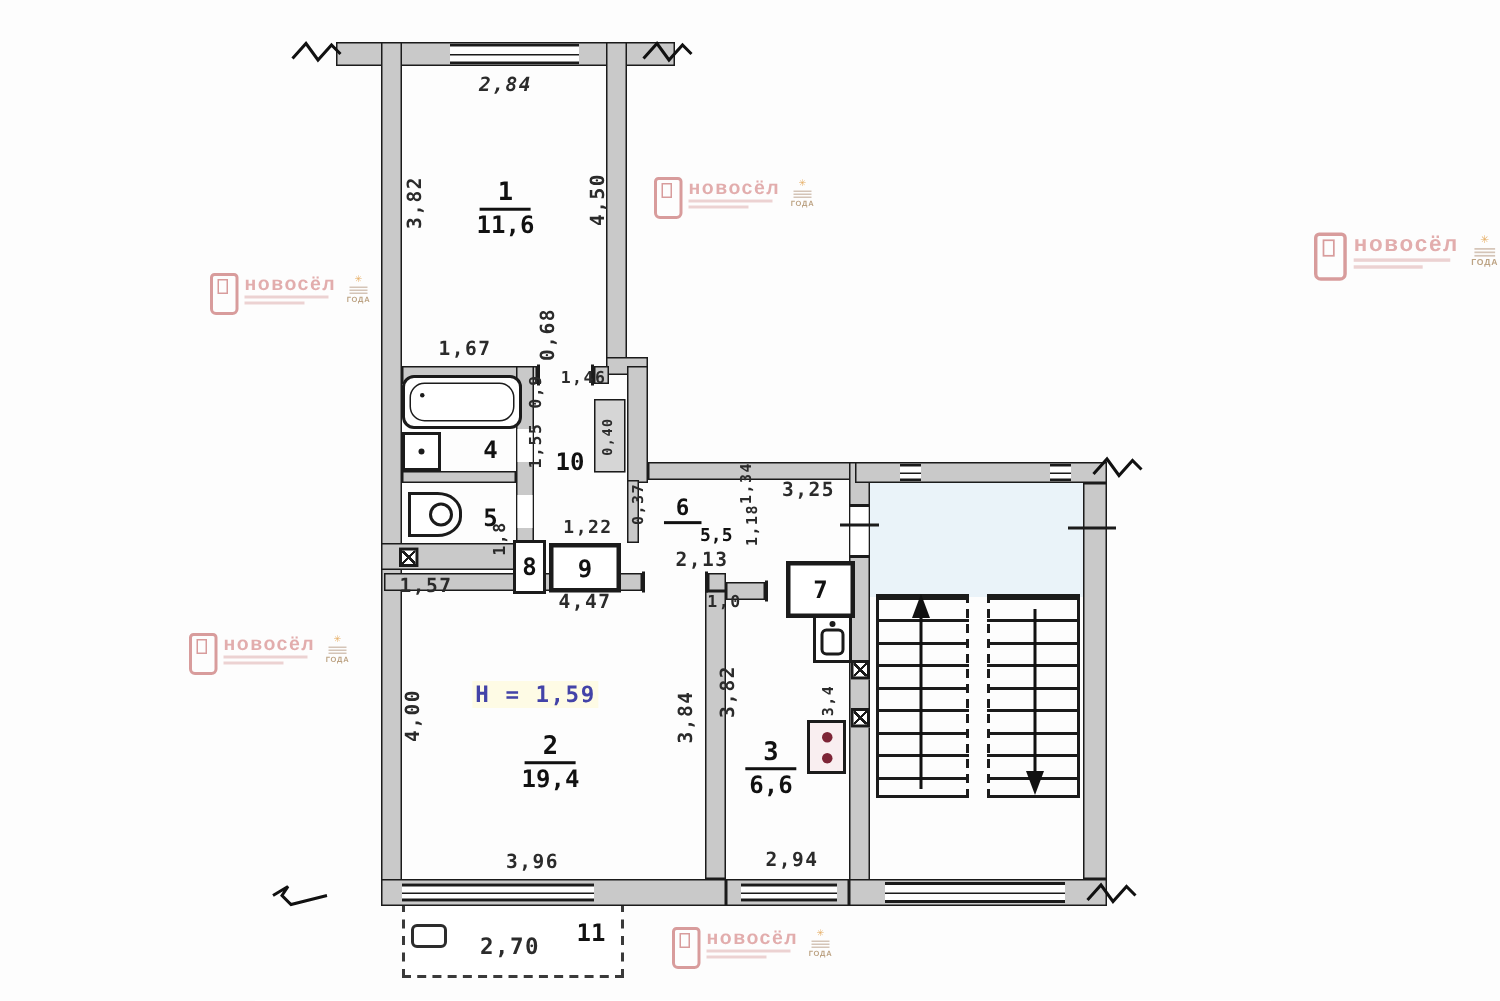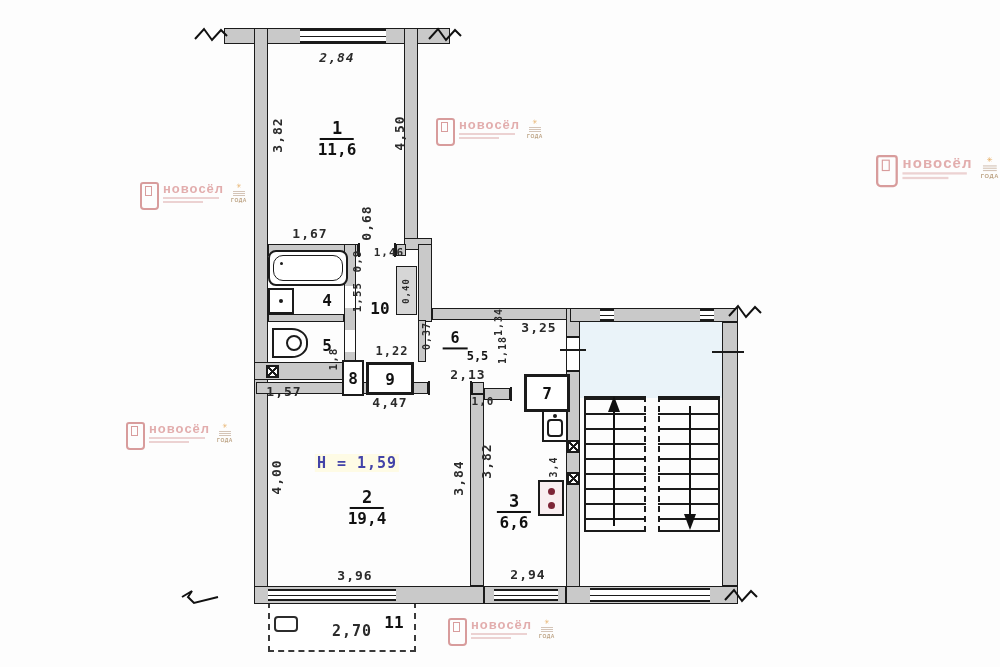--- a/index.html
+++ b/index.html
@@ -169,21 +169,21 @@
       <div class="dim v" style="left: 502px; top: 350px; font-size: 10px;">1,18</div>
       <div class="dim v" style="left: 498px; top: 322px; font-size: 10px;">1,34</div>
       <div class="dim" style="left: 539px; top: 327px;">3,25</div>
       <div class="dim" style="left: 483px; top: 401px; font-size: 11px;">1,0</div>
       <div class="dim v" style="left: 486px; top: 461px;">3,82</div>
       <div class="dim v" style="left: 553px; top: 467px; font-size: 10px;">3,4</div>
       <div class="dim v" style="left: 276px; top: 477px;">4,00</div>
       <div class="dim v" style="left: 458px; top: 478px;">3,84</div>
       <div class="dim" style="left: 355px; top: 575px;">3,96</div>
       <div class="dim" style="left: 528px; top: 574px;">2,94</div>
-      <div class="dim" style="left: 352px; top: 631px; font-size: 15px;">2,70</div>
+      <div class="dim" style="left: 340px; top: 631px; font-size: 15px;">2,70</div>
       <div class="dim height" style="left: 357px; top: 463px;">H = 1,59</div>
       <div class="rf" style="left: 337px; top: 139px;"><div class="num">1</div><div class="area">11,6</div></div>
       <div class="rf" style="left: 367px; top: 508px;"><div class="num">2</div><div class="area">19,4</div></div>
       <div class="rf" style="left: 514px; top: 512px;"><div class="num">3</div><div class="area">6,6</div></div>
       <div class="rf small" style="left: 455px; top: 346px;"><div class="num">6</div><div class="area">5,5</div></div>
       <div class="rn" style="left: 327px; top: 300px;">4</div>
       <div class="rn" style="left: 327px; top: 345px;">5</div>
       <div class="rn" style="left: 547px; top: 393px;">7</div>
       <div class="rn" style="left: 353px; top: 378px;">8</div>
       <div class="rn" style="left: 390px; top: 379px;">9</div>

